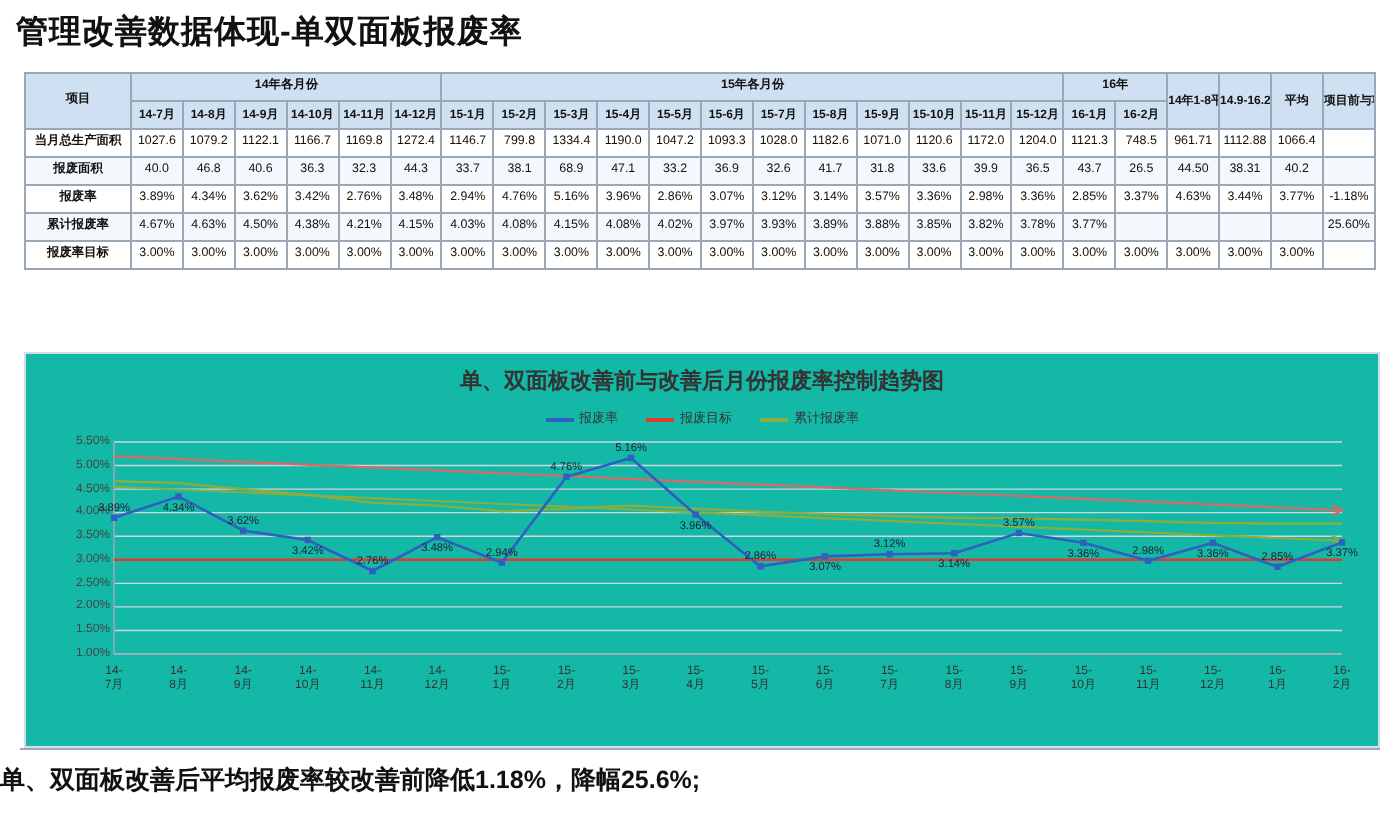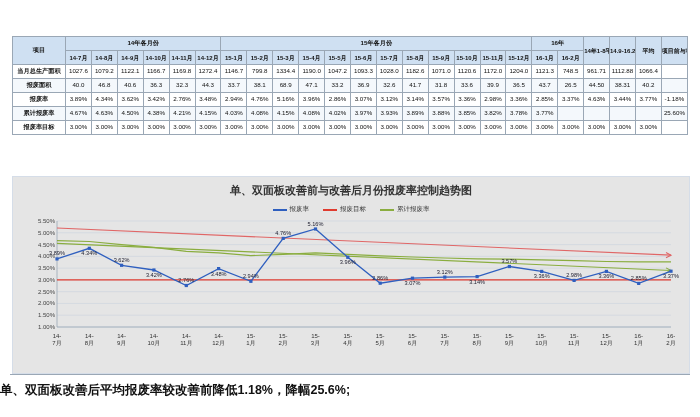--- a/index.html
+++ b/index.html
@@ -14,39 +14,40 @@
   td,th{border:1px solid #9aa7b5;font-size:6.2px;text-align:center;color:#111;padding:0;line-height:1.05;height:13px;overflow:hidden;white-space:nowrap;}
   th{background:#cfe0f2;font-weight:bold;}
   .rowhead{background:#cfe0f2;font-weight:bold;width:52px;font-size:6.2px;}
   .grp{background:#cfe0f2;font-weight:bold;}
   .c-last{background:#eef3f9;}
   tr.alt td{background:#f4f8fc;}
   tr.white td{background:#ffffff;}
   .mhead{font-size:6px;line-height:1.0;}
 
   
-  .chart{position:absolute;left:12px;top:176px;width:676px;height:196px;background:#e5e5e5;border:1px solid #d5dde8;}
+  .chart{position:absolute;left:12px;top:176px;width:676px;height:196px;background:#14b8a6;border:1px solid #d5dde8;}
   .chart-title{position:absolute;left:0;top:6px;width:676px;text-align:center;font-size:11px;font-weight:bold;color:#333;}
   .legend{position:absolute;top:28px;left:0;width:676px;display:flex;justify-content:center;gap:14px;font-size:6.5px;color:#333;align-items:center;}
   .legend .li{display:flex;align-items:center;gap:3px;}
   .legend .sw{width:14px;height:2px;display:inline-block;}
   .plot{position:absolute;left:0;top:40px;width:676px;height:112px;}
   .ylabs{position:absolute;left:8px;top:40px;width:34px;height:112px;font-size:6px;color:#444;}
   .ylabs span{position:absolute;right:0;transform:translateY(-50%);}
   .xlabs{position:absolute;left:0;top:156px;width:676px;height:34px;}
   .xlabs .xl{position:absolute;text-align:center;font-size:6px;color:#333;line-height:1.15;transform:translateX(-50%);}
 
   .footer{position:absolute;left:0;top:382px;width:700px;text-align:left;font-size:12.5px;font-weight:bold;color:#111;}
   .hr{position:absolute;left:10px;top:374px;width:680px;height:1px;background:#9aa7b5;}
 </style>
 </head>
 <body>
 
 <div class="page">
 
+  <div class="title">管理改善数据体现-单双面板报废率</div>
 
   <div class="tbl-wrap">
     <table>
       <thead>
         <tr>
           <th class="rowhead" rowspan="2">项目</th>
           <th class="grp" colspan="6">14年各月份</th>
           <th class="grp" colspan="12">15年各月份</th>
           <th class="grp" colspan="2">16年</th>
           <th class="grp mhead" rowspan="2">14年1-8平均（项目前）</th>

